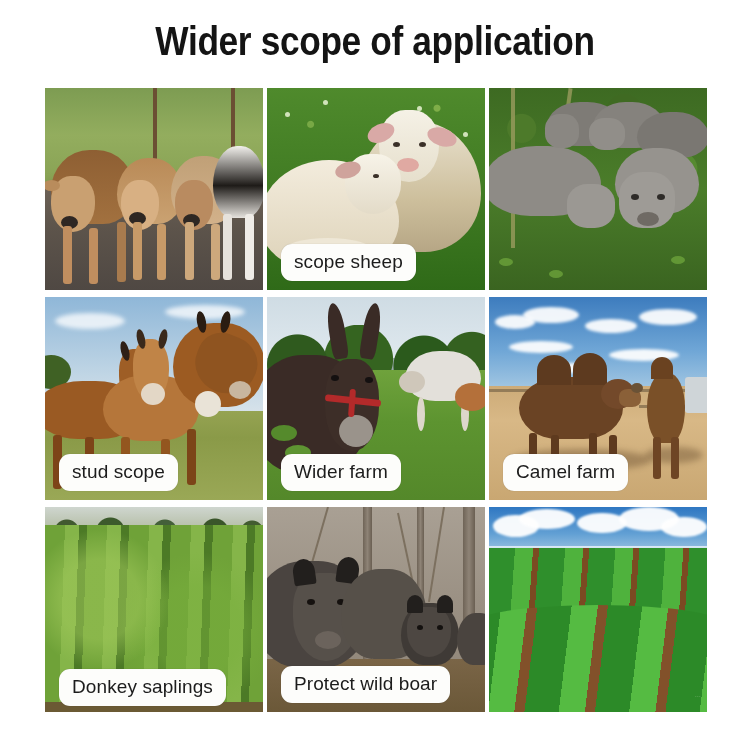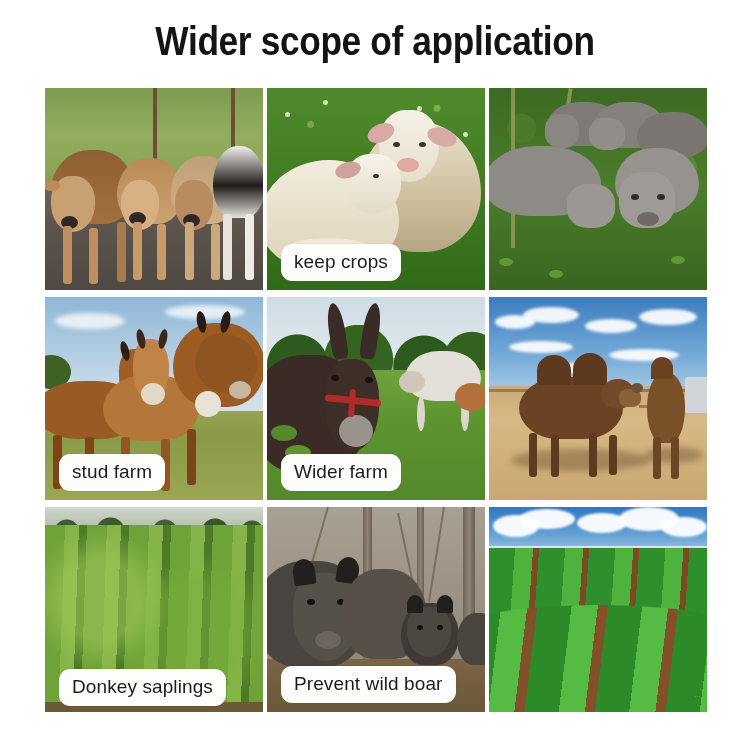--- a/index.html
+++ b/index.html
@@ -223,21 +223,21 @@
         <div class="blob" style="left:100px;top:36px;width:28px;height:18px;background:#d9a9a6;transform:rotate(-24deg);"></div>
         <div class="blob" style="left:160px;top:40px;width:30px;height:18px;background:#d9a9a6;transform:rotate(18deg);"></div>
         <div class="blob" style="left:126px;top:54px;width:7px;height:5px;background:#3a3028;"></div>
         <div class="blob" style="left:152px;top:54px;width:7px;height:5px;background:#3a3028;"></div>
         <div class="blob" style="left:130px;top:70px;width:22px;height:14px;background:#e0a9a2;"></div>
         <div class="body" style="left:-8px;top:72px;width:140px;height:112px;background:linear-gradient(#f3ecdd,#ddd2b8);"></div>
         <div class="face" style="left:78px;top:66px;width:56px;height:60px;background:linear-gradient(#f7f3e8,#e3dbc8);"></div>
         <div class="blob" style="left:68px;top:74px;width:26px;height:16px;background:#cfa39c;transform:rotate(-16deg);"></div>
         <div class="blob" style="left:106px;top:86px;width:6px;height:4px;background:#3a3028;"></div>
         <div class="blob" style="left:16px;top:150px;width:90px;height:26px;background:#eee7d6;"></div>
-        <div class="tag">keep crops</div>
+        <div class="tag">scope sheep</div>
       </div>
     </div>
 
     <div class="cell c-pig">
       <div class="photo">
         <div class="sky"></div>
         <div class="bamboo" style="left:22px;top:0;height:160px;"></div>
         <div class="bamboo" style="left:74px;top:0;height:80px;transform:rotate(8deg);"></div>
         <div class="pg" style="left:-6px;top:58px;width:118px;height:70px;"></div>
         <div class="ph" style="left:78px;top:96px;width:48px;height:44px;"></div>
@@ -277,21 +277,21 @@
         <div class="blob" style="left:96px;top:86px;width:24px;height:22px;background:#e3d7c6;"></div>
         <div class="hl" style="left:76px;top:140px;height:54px;background:#93561f;"></div>
         <div class="hl" style="left:116px;top:142px;height:52px;background:#93561f;"></div>
         <div class="hb" style="left:128px;top:26px;width:92px;height:84px;background:#9c5b22;"></div>
         <div class="hn" style="left:150px;top:38px;width:62px;height:58px;background:#8f5420;transform:rotate(22deg);"></div>
         <div class="blob" style="left:152px;top:14px;width:9px;height:22px;background:#2a1c12;transform:rotate(-10deg);"></div>
         <div class="blob" style="left:176px;top:14px;width:9px;height:22px;background:#2a1c12;transform:rotate(12deg);"></div>
         <div class="blob" style="left:184px;top:84px;width:22px;height:18px;background:#c8b69f;"></div>
         <div class="hl" style="left:142px;top:132px;height:56px;background:#7c4518;"></div>
         <div class="blob" style="left:150px;top:94px;width:26px;height:26px;background:#e9e3d7;"></div>
-        <div class="tag">stud farm</div>
+        <div class="tag">stud scope</div>
       </div>
     </div>
 
     <div class="cell c-donk">
       <div class="photo">
         <div class="sky"></div>
           <div class="trees"></div>
           <div class="ground"></div>
         <div class="wdon" style="left:138px;top:54px;width:76px;height:50px;"></div>
         <div class="blob" style="left:132px;top:74px;width:26px;height:22px;background:#cfc7ba;"></div>
@@ -337,20 +337,21 @@
         <div class="blob" style="left:130px;top:92px;width:22px;height:18px;background:#8a6038;border-radius:40%;"></div>
         <div class="cl2" style="left:40px;top:136px;height:44px;"></div>
         <div class="cl2" style="left:62px;top:138px;height:42px;"></div>
         <div class="cl2" style="left:100px;top:136px;height:44px;"></div>
         <div class="cl2" style="left:120px;top:138px;height:40px;"></div>
         <div class="cb" style="left:158px;top:76px;width:38px;height:70px;background:#7a5028;"></div>
         <div class="hump" style="left:162px;top:60px;width:22px;height:22px;background:#6a4220;"></div>
         <div class="cl2" style="left:164px;top:140px;height:42px;background:#6e4524;"></div>
         <div class="cl2" style="left:182px;top:140px;height:42px;background:#6e4524;"></div>
         <div class="blob" style="left:142px;top:86px;width:12px;height:10px;background:#6a5236;"></div>
+        <div class="tag">Camel farm</div>
       </div>
     </div>
 
     <div class="cell c-sap">
       <div class="photo">
         <div class="sky"></div>
           <div class="treeline"></div>
         <div class="rows"></div>
           <div class="veil"></div>
           <div class="soil"></div>
@@ -376,21 +377,21 @@
         <div class="blob" style="left:70px;top:92px;width:8px;height:6px;background:#15110f;"></div>
         <div class="blob" style="left:48px;top:124px;width:26px;height:18px;background:#6b635c;"></div>
         <div class="bb" style="left:74px;top:62px;width:86px;height:90px;background:#565049;"></div>
         <div class="bb" style="left:134px;top:96px;width:58px;height:62px;background:#3f3a36;"></div>
         <div class="bh" style="left:140px;top:100px;width:44px;height:50px;background:#4d4742;"></div>
         <div class="bear" style="left:140px;top:88px;width:16px;height:18px;"></div>
         <div class="bear" style="left:170px;top:88px;width:16px;height:18px;"></div>
         <div class="blob" style="left:150px;top:118px;width:6px;height:5px;background:#14110f;"></div>
         <div class="blob" style="left:170px;top:118px;width:6px;height:5px;background:#14110f;"></div>
         <div class="bb" style="left:190px;top:106px;width:42px;height:52px;background:#4a443f;"></div>
-        <div class="tag">Prevent wild boar</div>
+        <div class="tag">Protect wild boar</div>
       </div>
     </div>
 
     <div class="cell c-crop">
       <div class="photo">
         <div class="sky"></div>
         <div class="cl" style="left:4px;top:8px;width:46px;height:22px;"></div>
         <div class="cl" style="left:30px;top:2px;width:56px;height:20px;"></div>
         <div class="cl" style="left:88px;top:6px;width:50px;height:20px;"></div>
         <div class="cl" style="left:130px;top:0px;width:60px;height:24px;"></div>

